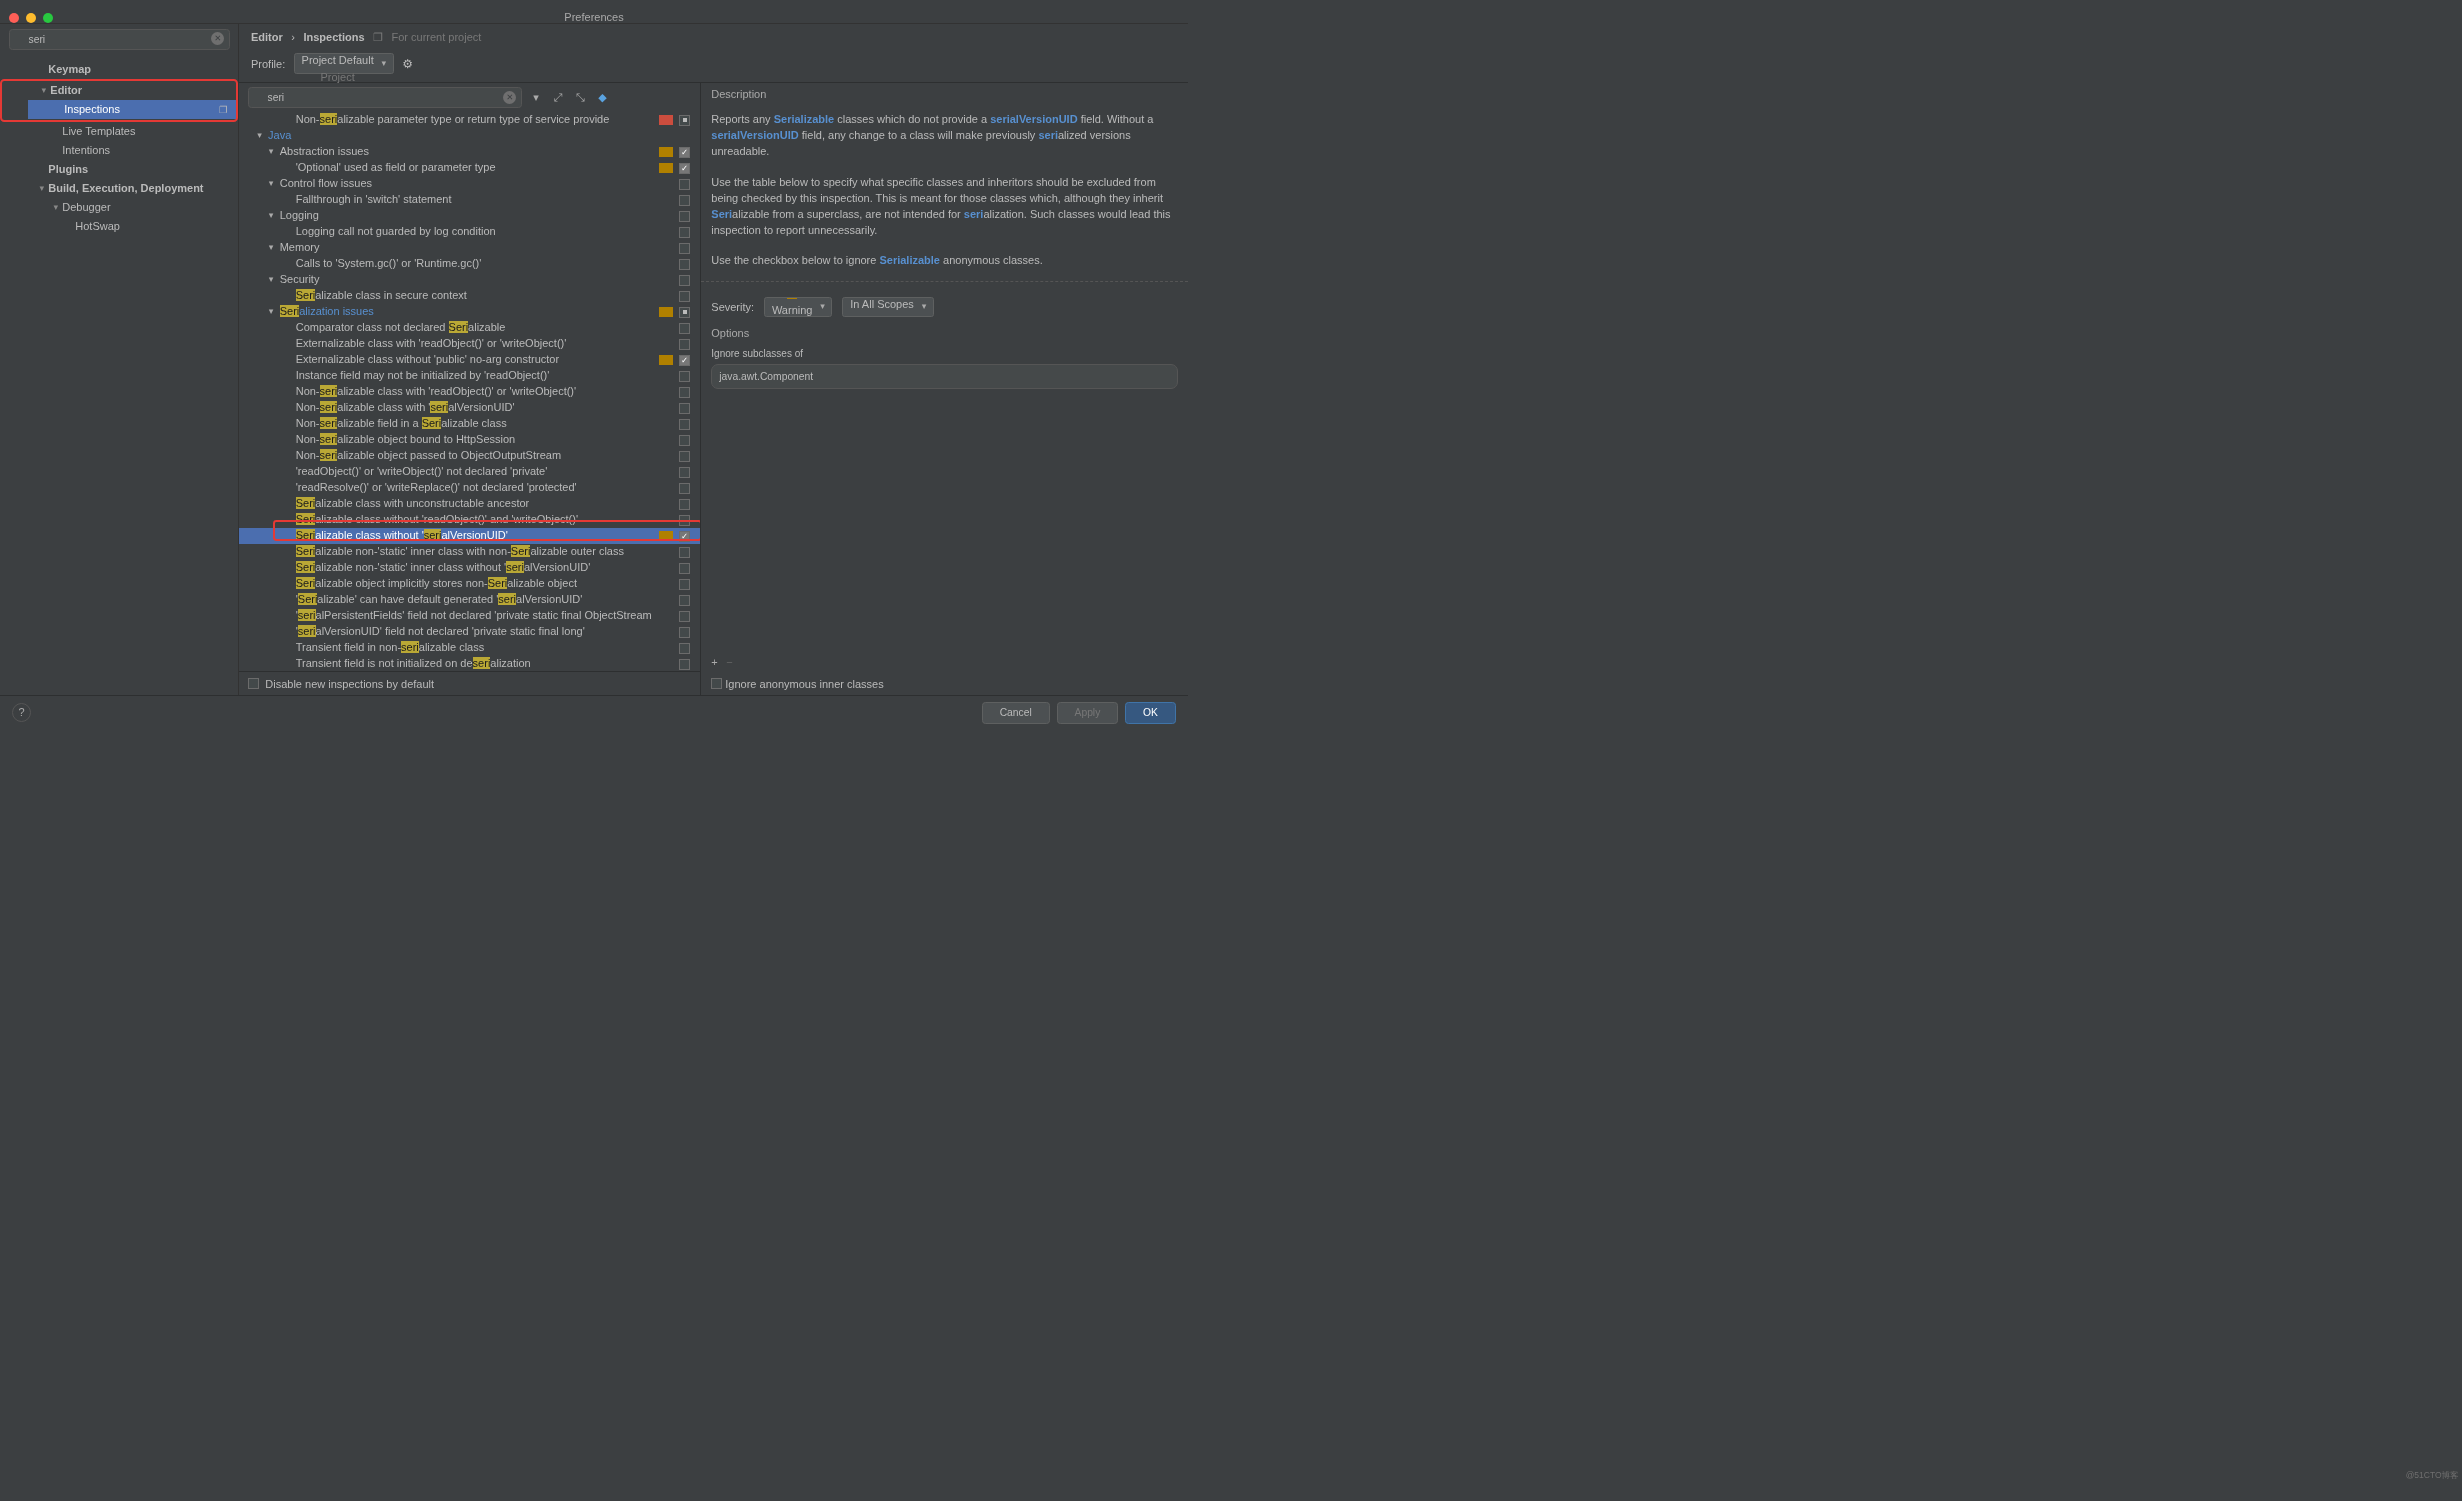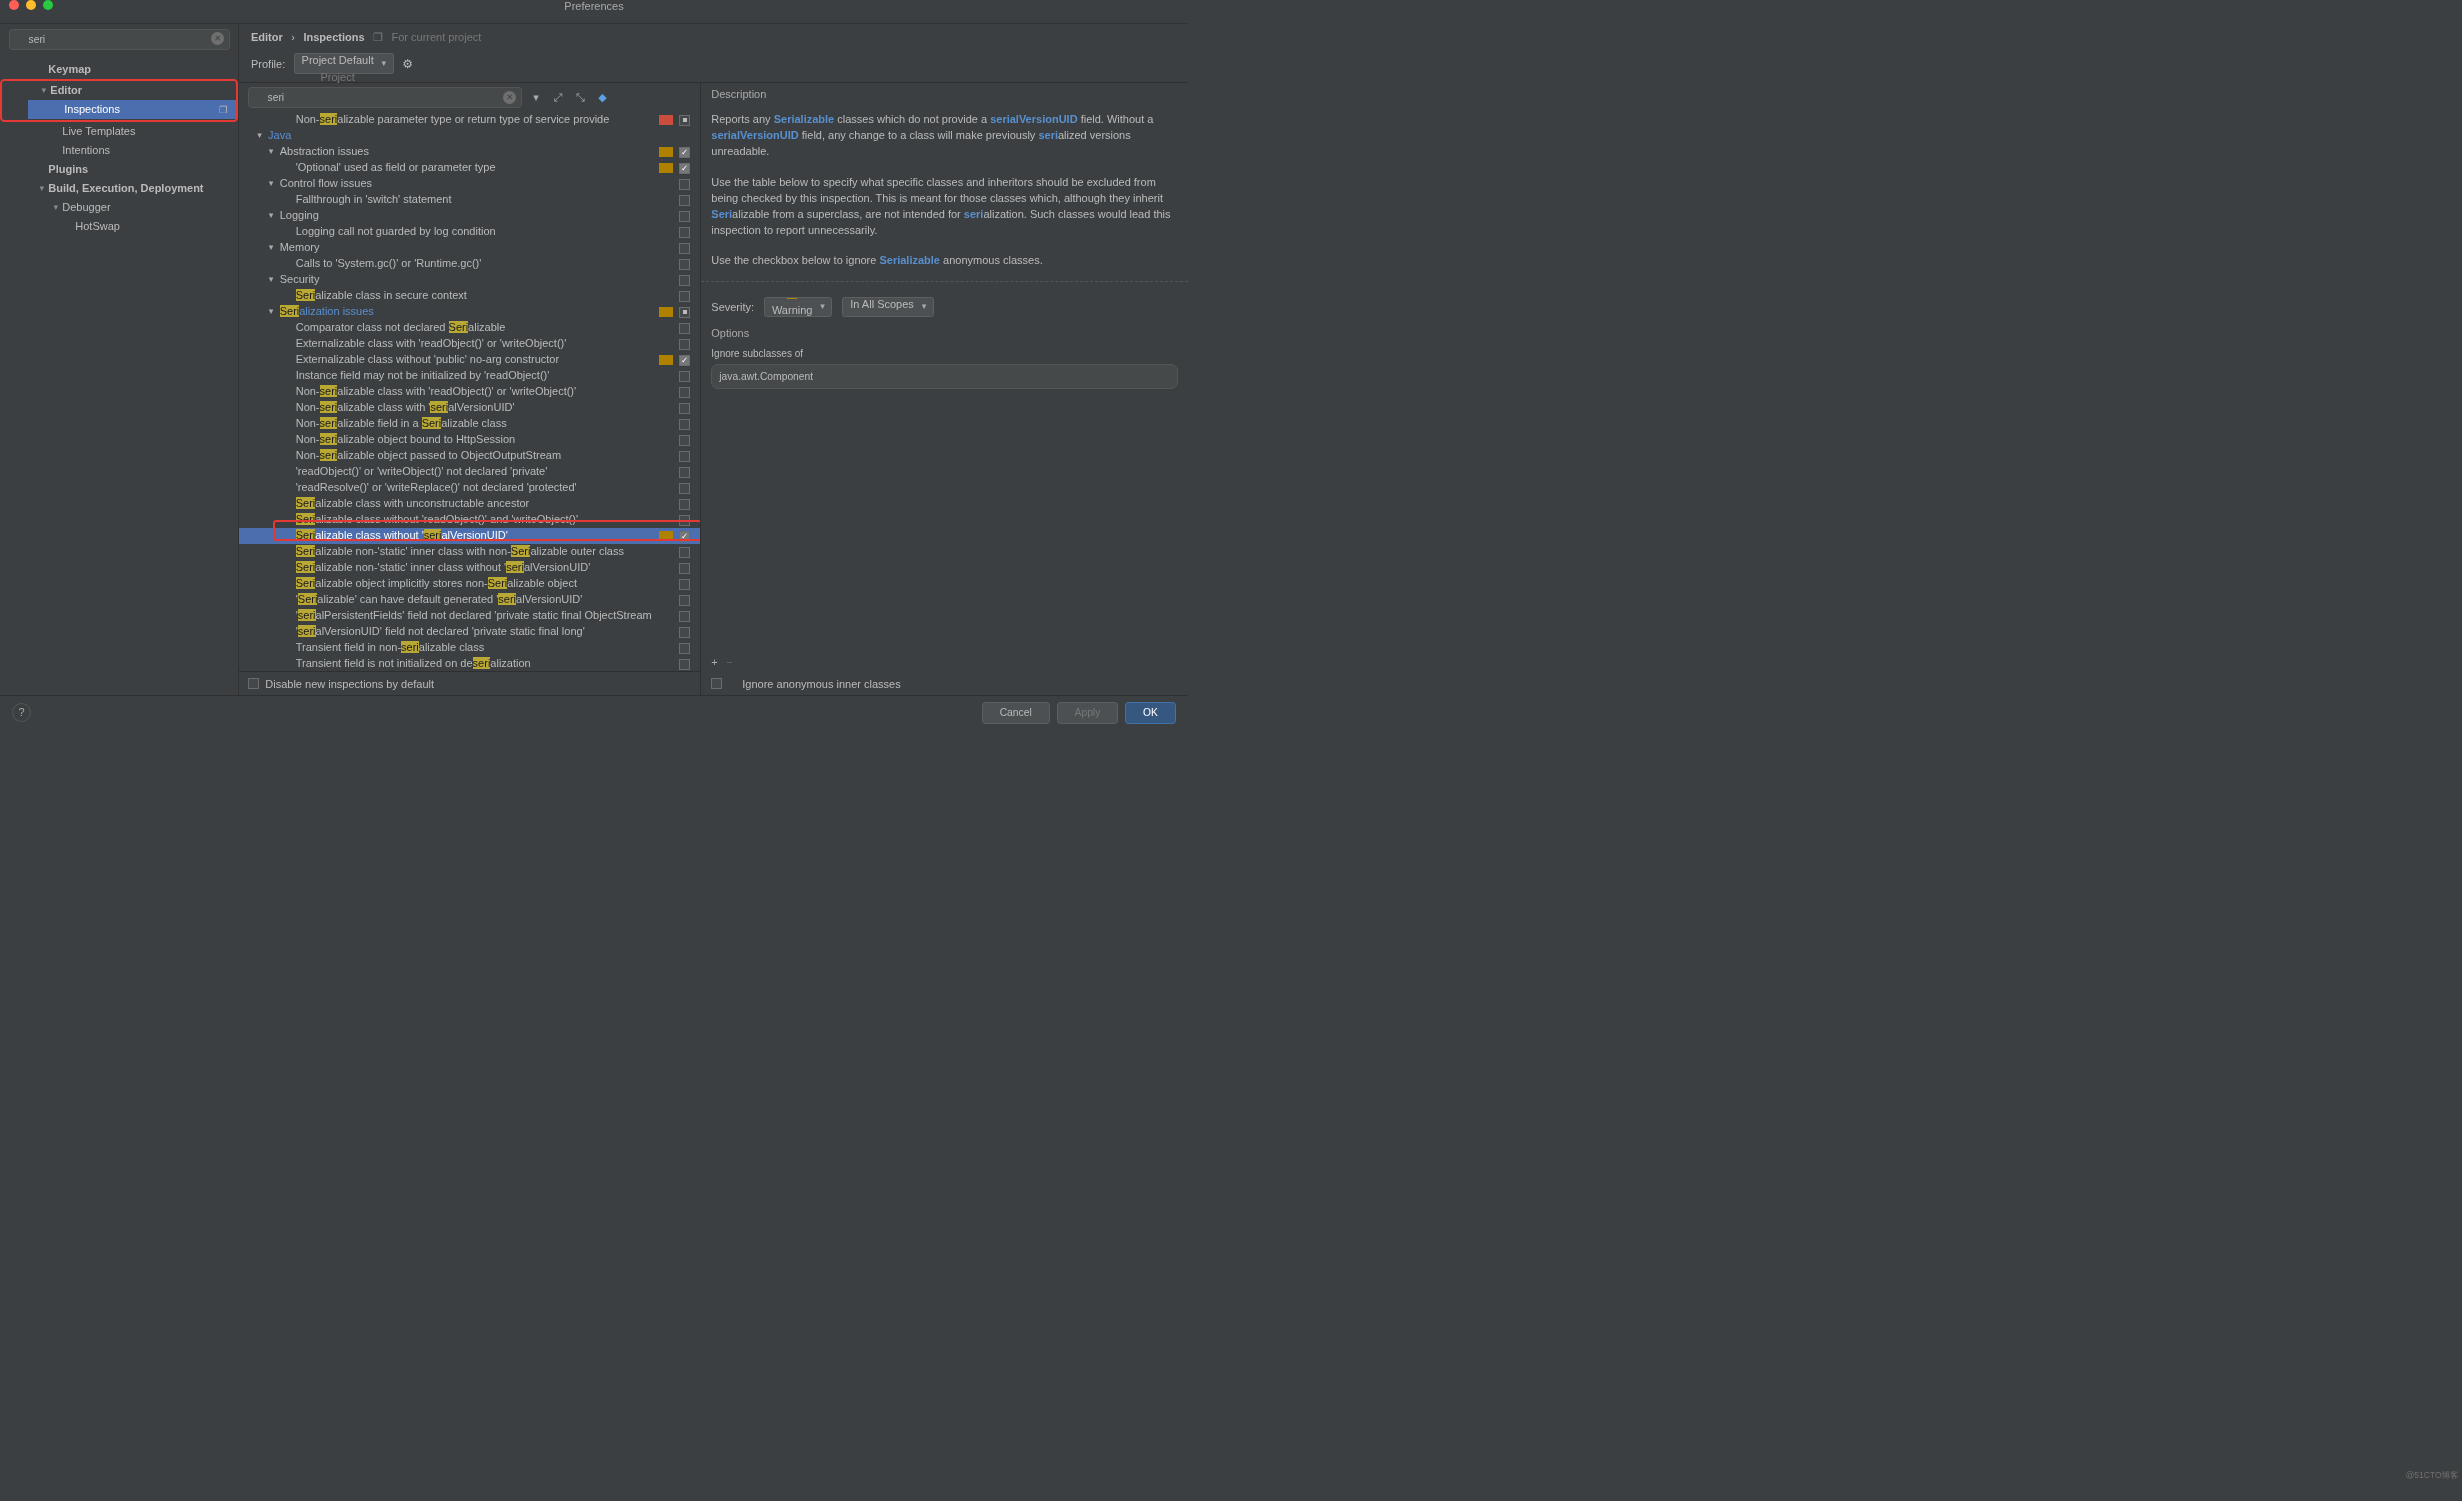--- a/index.html
+++ b/index.html
@@ -1,18 +1,18 @@
 <!DOCTYPE html>
 <html><head>
 <meta charset="utf-8">
 <style>
   * { box-sizing: border-box; margin: 0; padding: 0; font-family: -apple-system, BlinkMacSystemFont, "Segoe UI", Arial, sans-serif; font-size: 11px; }
   body { background: #3c3f41; color: #bbbbbb; width: 1188px; height: 729px; overflow: hidden; display: flex; flex-direction: column; }
   
-  .titlebar { height: 24px; display:flex; align-items:flex-start; background:#3c3f41; border-bottom:0.9px solid #323232; position:relative; }
+  .titlebar { height: 24px; display:flex; align-items:flex-end; background:#3c3f41; border-bottom:0.9px solid #323232; position:relative; }
   .traffic { display:flex; gap:6.8px; padding-left:8.5px; }
   .dot { width:10.3px; height:10.3px; border-radius:50%; }
   .dot.r{background:#ff5f57;} .dot.y{background:#febc2e;} .dot.g{background:#28c840;}
   .title-center{ position:absolute; left:0; right:0; text-align:center; color:#aaa; font-size:11px; }
   
   .main { flex:1; display:flex; overflow:hidden; }
   .sidebar { width:239px; background:#3c3f41; border-right:0.9px solid #323232; display:flex; flex-direction:column;}
   .search-wrap{ padding:5.1px 8.5px; }
   .search-field{ width:100%; height:20.5px; background:#45494a; border:0.9px solid #555; border-radius:3.4px; color:#bbb; padding:0 17px 0 19px; font-size:10.3px; position:relative;}
   .search-box{position:relative;}
@@ -70,21 +70,21 @@
   .detail-col{flex:1;display:flex;flex-direction:column;overflow:hidden;}
   .detail-col .section-header{padding:5.1px 10.3px;color:#aaa;}
   .detail-body{padding:6.8px 10.3px;line-height:1.45;font-size:10.3px;color:#bbb;flex:0 0 auto;}
   .detail-body .lk{color:#5890d0;font-weight:bold;}
   .gripper{height:5.1px;border-top:0.9px dashed #555;margin:5.1px 0;}
   .severity-row{padding:5.1px 10.3px;display:flex;align-items:center;gap:10px;}
   .opt-section{padding:5.1px 10.3px;color:#aaa;}
   .opt-row{padding:3.4px 10.3px;font-size:10px;}
   .opt-input{margin:1.7px 10.3px;height:25px;width:calc(100% - 20.5px);background:#45494a;border:0.9px solid #555;border-radius:7px;padding:0 7px;color:#bbb;font-size:10.3px;}
   .addremove{padding:5.1px 10.3px;color:#aaa;display:flex;gap:8.5px;font-size:13.7px;}
-  .anon-row{padding:5.1px 10.3px;display:flex;align-items:center;gap:20px;}
+  .anon-row{padding:5.1px 10.3px;display:flex;align-items:center;gap:3px;}
   
   .footer{height:34px;border-top:0.9px solid #2d2f30;display:flex;align-items:center;padding:0 12px;}
   .help{width:19px;height:19px;border:0.9px solid #555;border-radius:50%;text-align:center;line-height:17px;color:#aaa;}
   .footer .spacer{flex:1;}
   .btn{height:22px;padding:0 17px;background:#4c5052;border:0.9px solid #5e6060;border-radius:3.4px;color:#bbb;margin-left:6.8px;display:inline-flex;align-items:center;cursor:pointer;font-size:10.3px;}
   .btn.primary{background:#365880;border-color:#4074a8;color:#fff;}
   .btn.disabled{color:#777;}
   .watermark{position:absolute;right:3.4px;bottom:19px;font-size:8.5px;color:#6f6f6f;}
 </style>
 </head>

